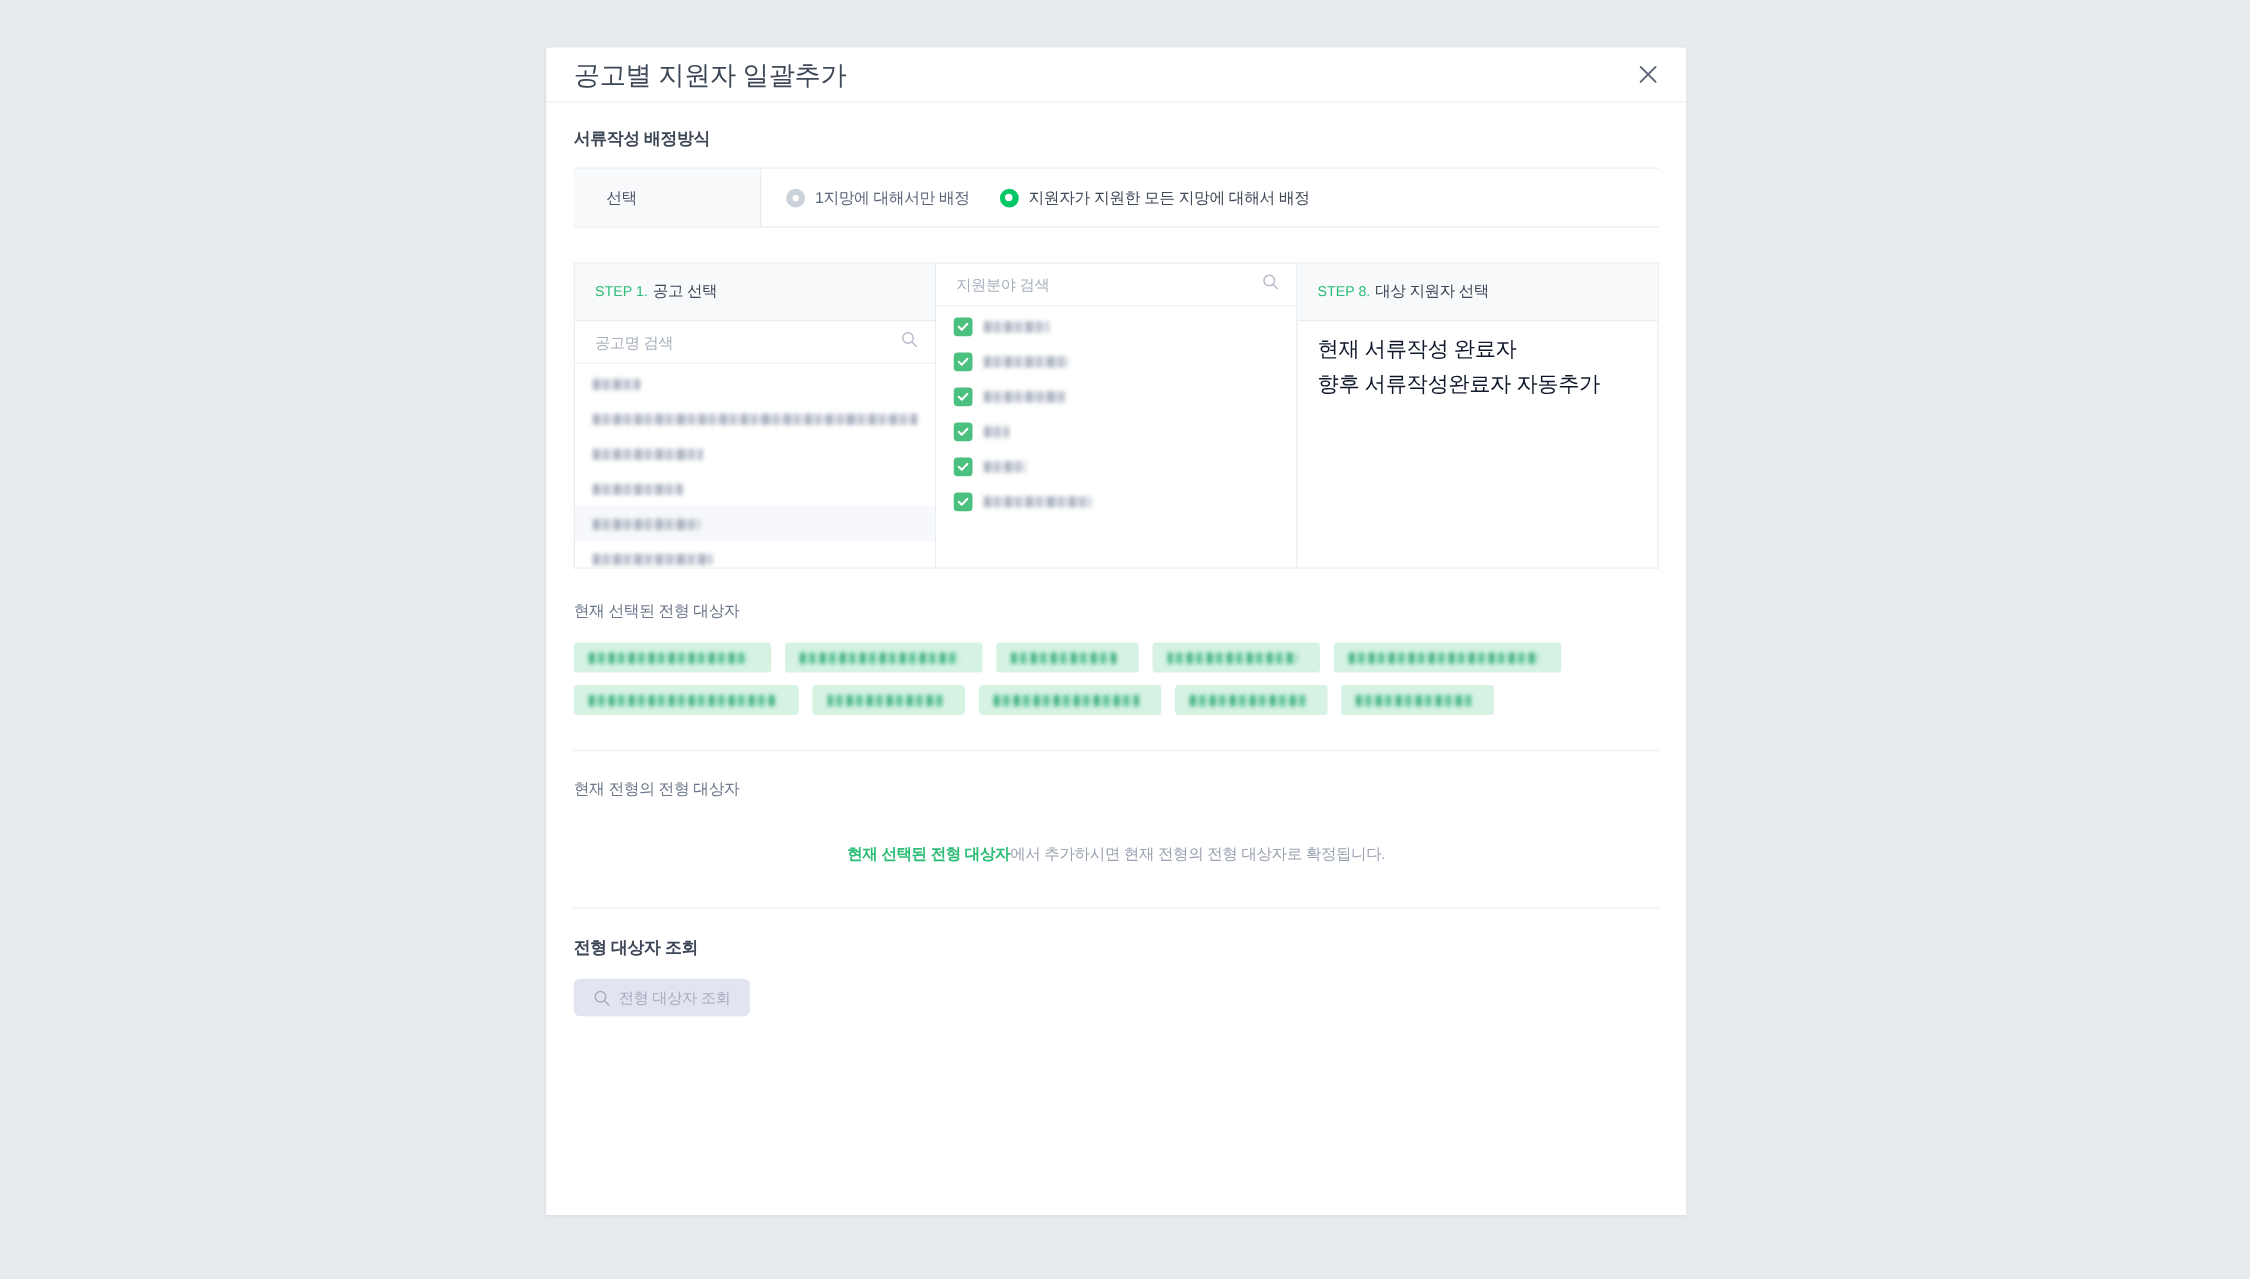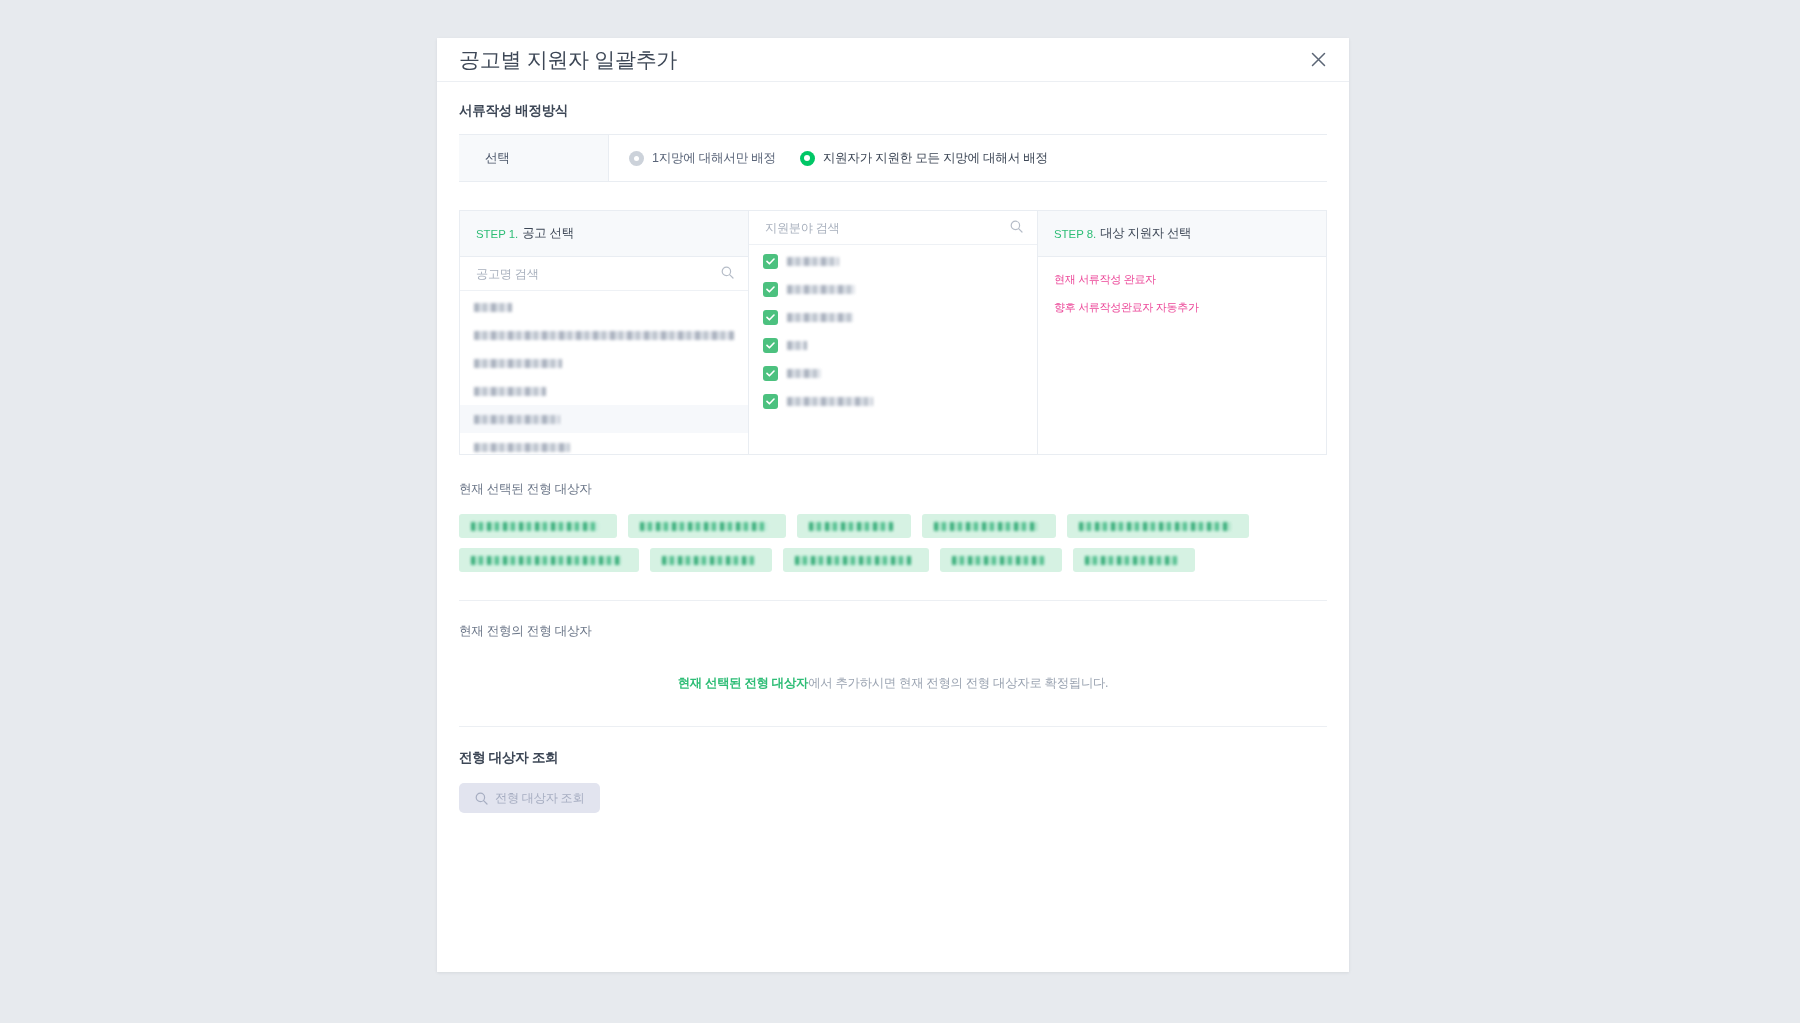--- a/index.html
+++ b/index.html
@@ -201,22 +201,22 @@
     background: #4cc17f;
     flex: none;
     display: flex; align-items: center; justify-content: center;
   }
   .chk svg { display: block; }
 
   .plain-row {
     height: 28px;
     display: flex; align-items: center;
     padding: 0 16px;
-    font-size: 11px;
-    color: #ec4899;
+    font-size: 17px;
+    color: #0f172a;
     letter-spacing: -.3px;
     cursor: pointer;
   }
 
   
   .tag-wrap {
     display: flex; flex-wrap: wrap;
     gap: 10px 11px;
     margin-bottom: 28px;
   }

